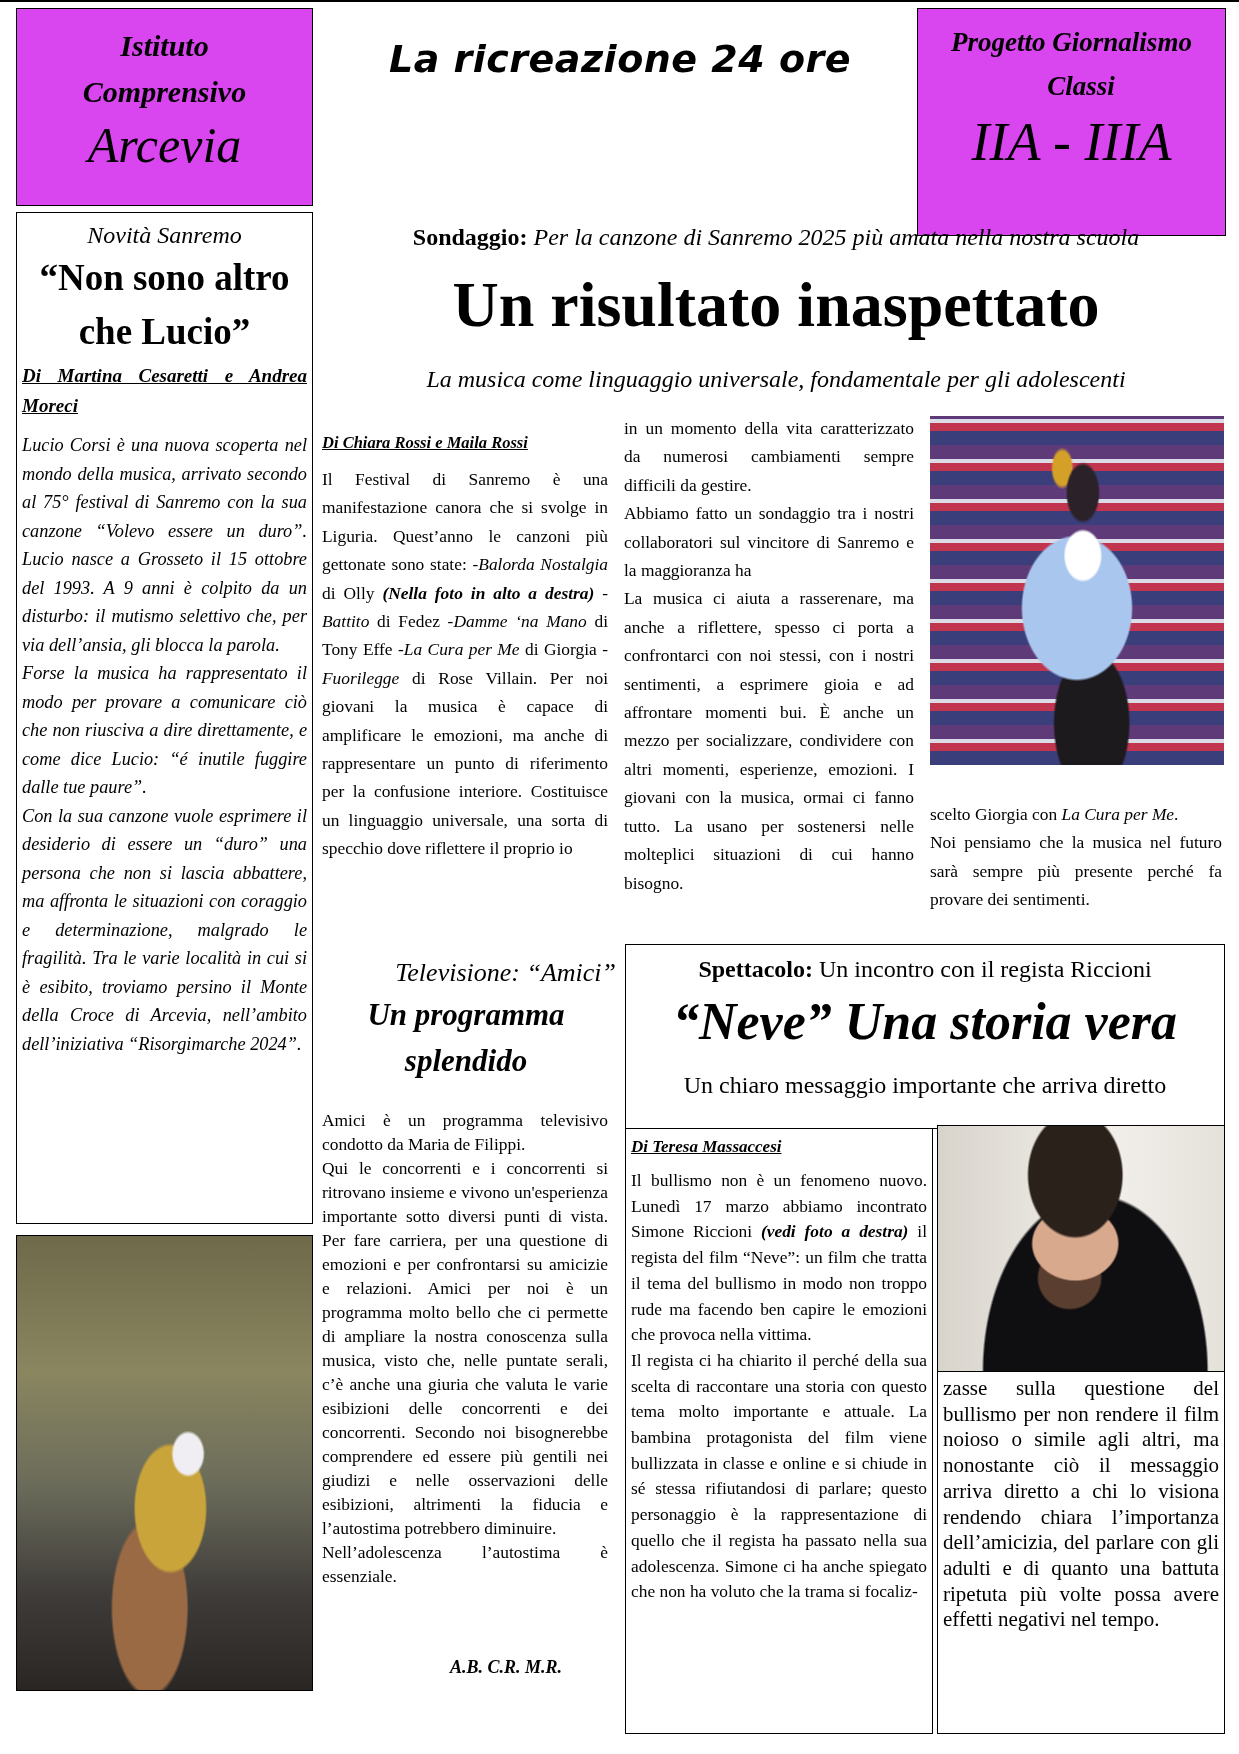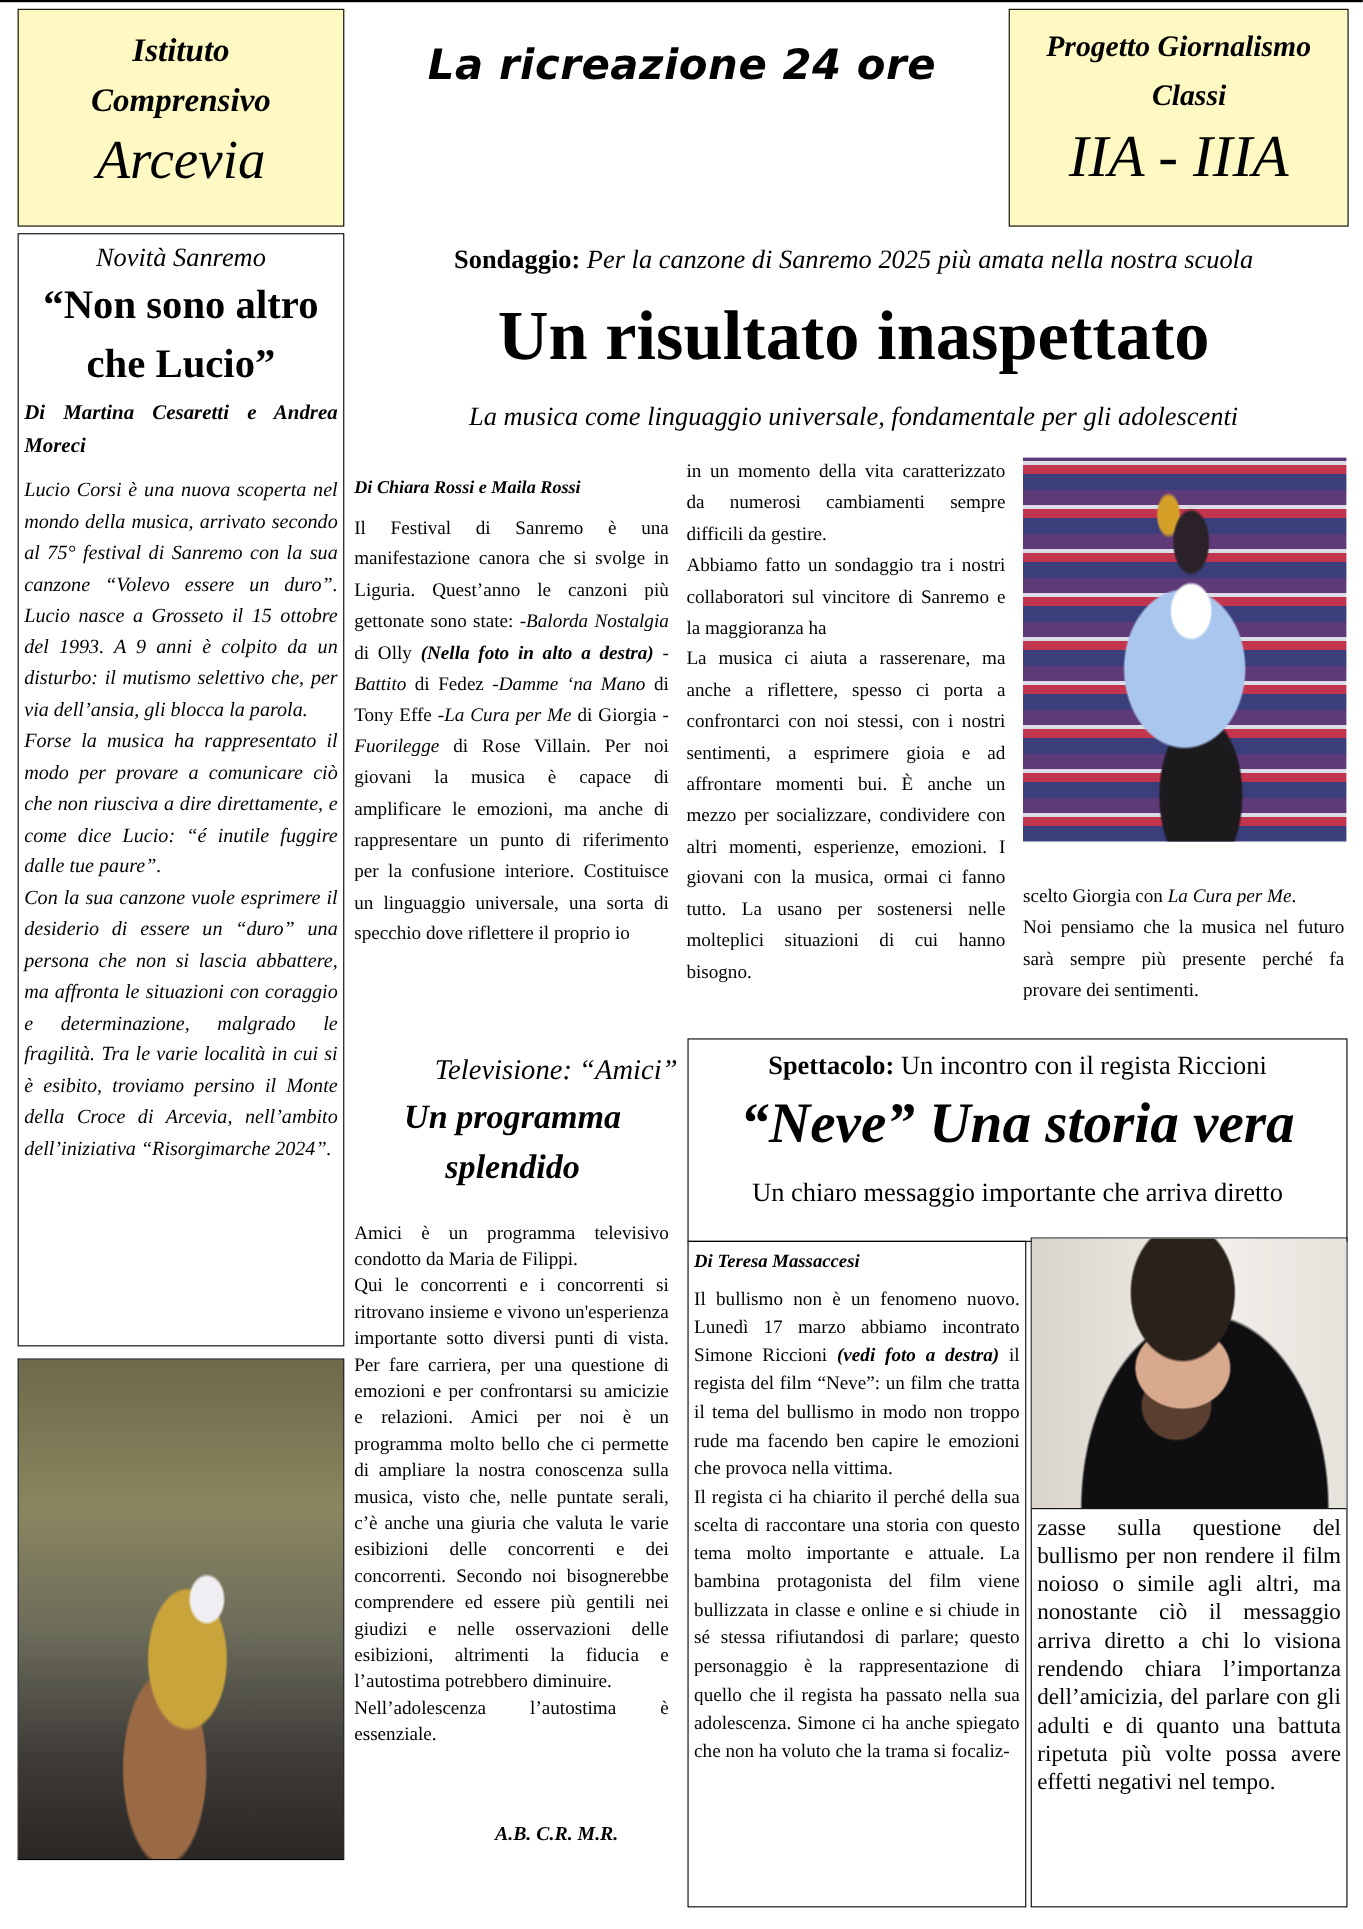--- a/index.html
+++ b/index.html
@@ -1,36 +1,36 @@
 <!DOCTYPE html>
 <html><head>
 <meta charset="utf-8">
 <style>
   * { box-sizing: border-box; margin: 0; padding: 0; }
   html, body { width: 1239px; height: 1754px; background: #ffffff; overflow: hidden; }
   body { position: relative; font-family: "Liberation Serif", "DejaVu Serif", serif; color: #000; }
   .abs { position: absolute; }
   .topline { left: 0; top: 0; width: 1239px; height: 2px; background: #000; }
 
-  .bluebox { background: #fef9c3; border: 1px solid #000; text-align: center; }
+  .bluebox { background: #d946ef; border: 1px solid #000; text-align: center; }
   .bb-left { left: 16px; top: 8px; width: 297px; height: 198px; }
-  .bb-right { left: 917px; top: 8px; width: 309px; height: 198px; font-family: Liberation Serif, serif; }
+  .bb-right { left: 917px; top: 8px; width: 309px; height: 228px; font-family: Liberation Serif, serif; }
   .bb-left .l1 { font-style: italic; font-weight: bold; font-size: 30px; margin-top: 20px; line-height: 34px; }
   .bb-left .l2 { font-style: italic; font-weight: bold; font-size: 30px; line-height: 46px; margin-top: 6px;}
   .bb-left .l3 { font-style: italic; font-size: 50px; line-height: 60px; }
   .bb-right .l1 { font-style: italic; font-weight: bold; font-size: 27px; margin-top: 16px; line-height: 34px; }
   .bb-right .l2 { font-style: italic; font-weight: bold; font-size: 27px; line-height: 46px; margin-top: 4px; padding-left: 19px; }
   .bb-right .l3 { font-style: italic; font-size: 54px; line-height: 66px; }
 
   .masthead { left: 330px; top: 30px; width: 580px; text-align: center; font-family: "DejaVu Sans", sans-serif; font-weight: bold; font-style: italic; font-size: 38px; line-height: 58px; letter-spacing: 0.5px; }
 
   .leftcol { left: 16px; top: 212px; width: 297px; height: 1012px; border: 1px solid #000; padding: 0 5px; }
   .leftcol .kicker { text-align: center; font-style: italic; font-size: 24px; margin-top: 8px; line-height: 28px; }
   .leftcol .headline { text-align: center; font-weight: bold; font-size: 37px; line-height: 54px; margin-top: 2px; }
-  .byline { font-style: italic; font-weight: bold; }
+  .byline { font-style: italic; font-weight: bold; text-decoration: underline; }
   .leftcol .byline { font-size: 19px; line-height: 30px; text-align: justify; margin-top: 2px; }
   .leftcol .body { font-style: italic; font-size: 18.3px; line-height: 28.5px; text-align: justify; margin-top: 10px; }
   .leftcol .body p { margin: 0; }
 
   .leftphoto { left: 16px; top: 1235px; width: 297px; height: 456px; border: 1px solid #000; overflow: hidden;
     background:
       radial-gradient(ellipse at 58% 48%, #f0eef2 0 6%, transparent 7%),
       radial-gradient(ellipse at 52% 60%, #c9a43a 0 16%, transparent 17%),
       radial-gradient(ellipse at 45% 82%, #9a6a45 0 16%, transparent 17%),
       linear-gradient(180deg, #6e6a4a 0%, #8a8660 30%, #6b6b5a 55%, #3d3a38 80%, #2a2624 100%); }

